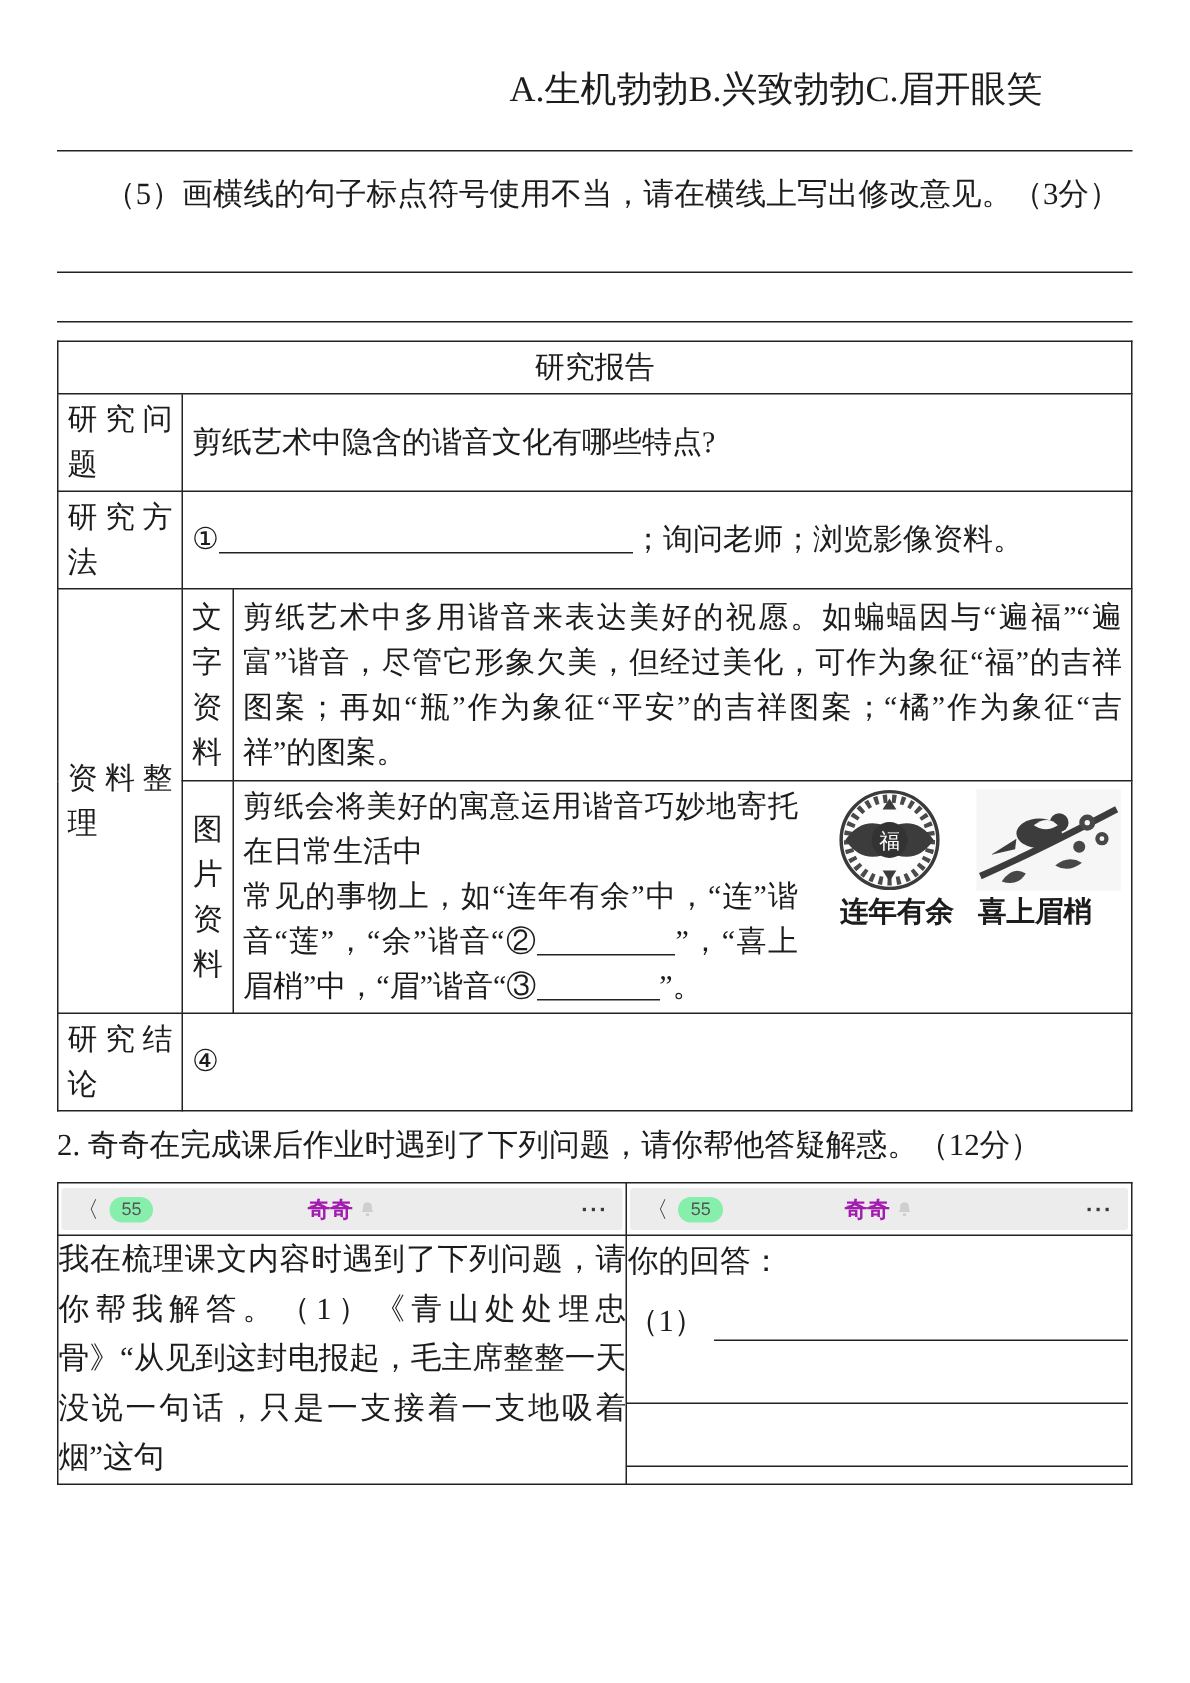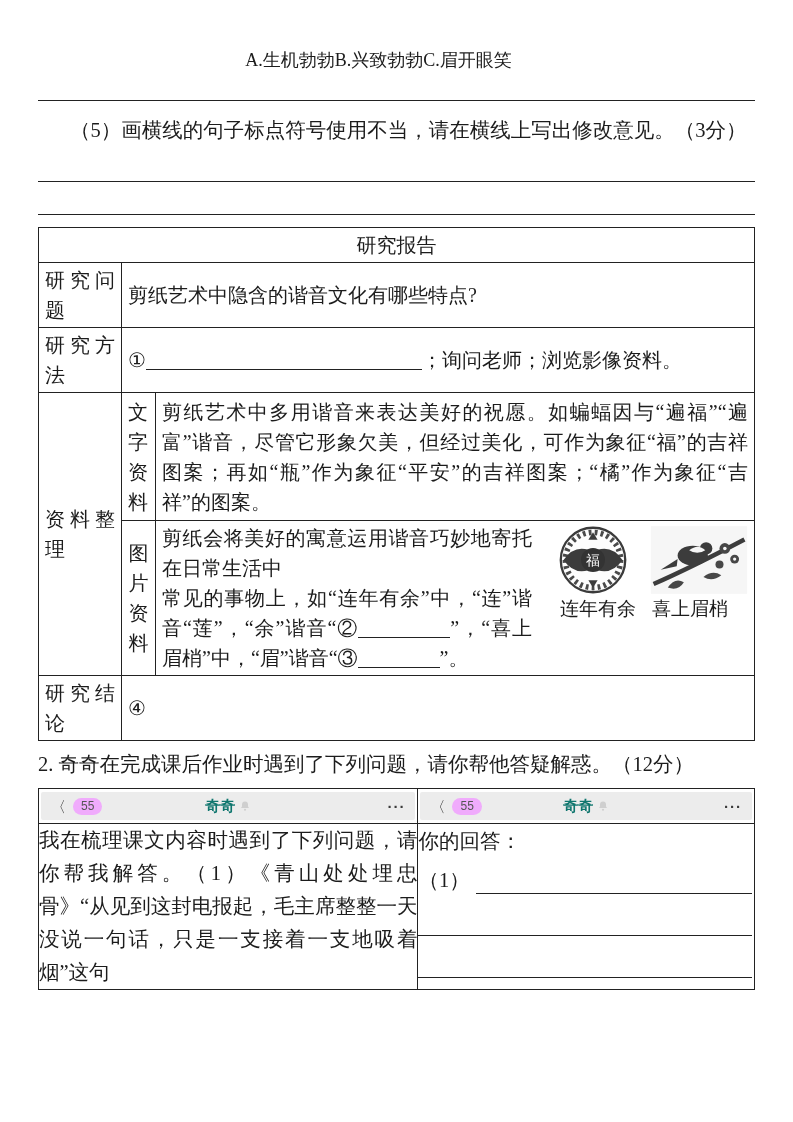--- a/index.html
+++ b/index.html
@@ -6,22 +6,22 @@
   html,body { margin:0; padding:0; }
   body {
     width:793px; height:1122px; background:#ffffff; overflow:hidden;
     font-family:"Liberation Serif","DejaVu Serif",serif;
     color:#1c1c1c;
   }
   .page { padding:42px 38px 0 38px; }
 
   .qtext { font-size:20.5px; line-height:31px; text-align:justify; }
   .options {
-    display:flex; justify-content:center;
-    padding:3px 60px 2px 24px; font-size:18px; line-height:30px;
+    display:flex; justify-content:flex-end;
+    padding:3px 60px 2px 24px; font-size:24px; line-height:30px;
   }
   .ans-line { border-bottom:1.6px solid #222; }
   .ans-line.h1 { height:24px; }
   .ans-line.h2 { height:24px; margin-top:12px; }
   .ans-line.h3 { height:33px; }
   .mt8 { margin-top:8px; } .mt12 { margin-top:12px; } .mt14 { margin-top:14px;margin-left:32px; }
 
   
   table.report { width:100%; border-collapse:collapse; margin-top:12px; }
   table.report td {
@@ -41,41 +41,41 @@
   td.r-imgdata  { height:150px; vertical-align:top; padding:3px 8px; }
   td.r-conclusion { height:60px; vertical-align:top; padding:6px 8px; }
 
   .blank { display:inline-block; border-bottom:1.6px solid #222; height:21px; vertical-align:-3px; }
   .blank-1 { width:276px; }
   .blank-2 { width:92px; }
   .blank-3 { width:82px; }
 
   .cutouts { float:right; width:208px; margin:2px 0 2px 8px; }
   .cutouts .figs { display:flex; gap:10px; justify-content:flex-end; }
-  .capline { display:flex; gap:16px; justify-content:center; font-size:19px; line-height:28px; }
+  .capline { display:flex; gap:16px; justify-content:center; font-size:19px; line-height:28px;font-weight:bold; }
   .img-text { text-align:justify; }
 
   
   table.chat { width:100%; border-collapse:collapse; margin-top:8px; }
   table.chat td { border:1.6px solid #222; padding:0; vertical-align:top; }
   td.chat-head { height:35px; }
   .chatbar {
     margin:3px 2px 2px 2px; height:28px; background:#ececec; border-radius:2px;
     display:flex; align-items:center; padding:0 10px;
     font-family:"Liberation Sans","DejaVu Sans",sans-serif;
   }
   .bar-side { flex:1; display:flex; align-items:center; gap:7px; }
   .bar-side.right { justify-content:flex-end; }
   .bar-center { display:flex; align-items:center; gap:4px; }
   .back-glyph { font-size:15px; color:#3a3a3a; line-height:1; }
   .pill {
-    background:#f0abfc; color:#555; border-radius:10px;
+    background:#86efac; color:#555; border-radius:10px;
     font-size:12px; padding:1px 8px; line-height:15px;
   }
-  .chat-title { font-size:15px; font-weight:bold; color:#0f766e; }
+  .chat-title { font-size:15px; font-weight:bold; color:#a21caf; }
   .menu-dots { font-size:15px; font-weight:bold; color:#3a3a3a; letter-spacing:1px; }
 
   td.chat-body { height:164px; padding:3px 8px 2px 8px; }
   .chat-text { font-size:20.5px; line-height:33px; text-align:justify; }
   .reply-label { font-size:20.5px; line-height:34px; }
   .reply-first { display:flex; align-items:flex-end; font-size:20.5px; height:36px; }
   .reply-first .flexline { flex:1; border-bottom:1.6px solid #222; margin-left:6px; margin-right:2px; height:100%; }
   .reply-line { border-bottom:1.6px solid #222; height:42px; margin:0 2px 0 0; }
 </style>
 </head>

